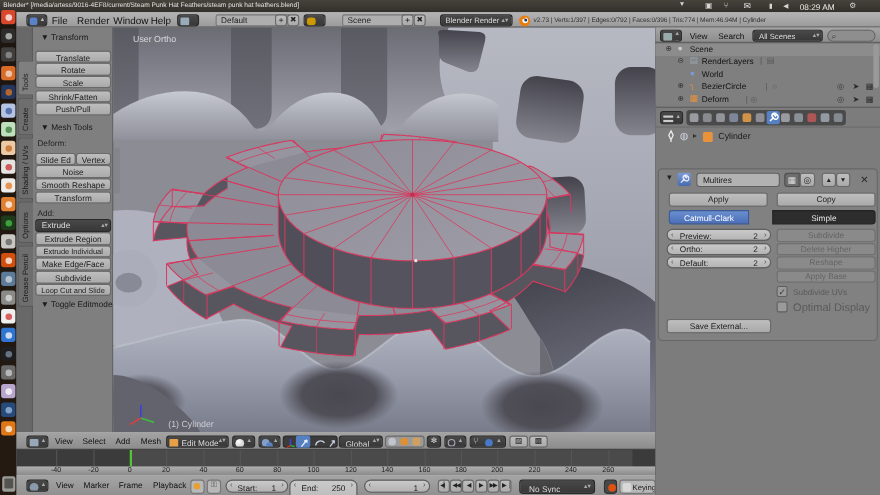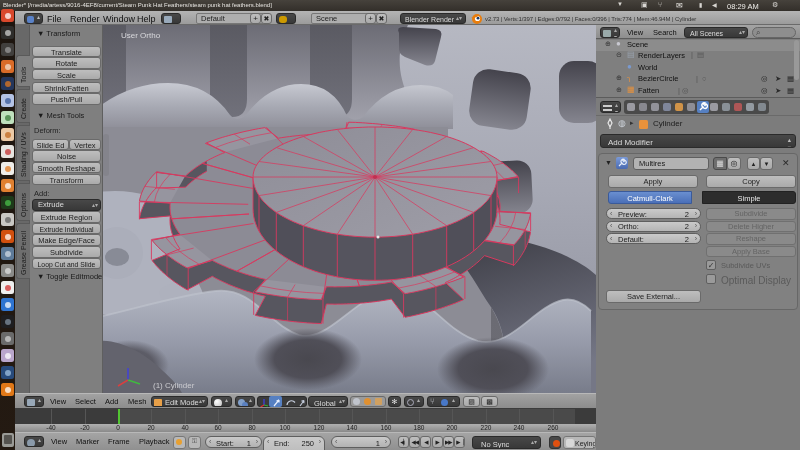--- a/index.html
+++ b/index.html
@@ -510,21 +510,21 @@
 <div class="txt" style="left:20px;top:12px;font-size:7px;color:#333">⊝</div>
 <div class="txt" style="left:31px;top:11px;font-size:8px;color:#9aa4b0">▤</div>
 <div class="txt" style="left:42px;top:12px">RenderLayers</div>
 <div class="txt" style="left:31px;top:22.5px;font-size:8px;color:#7a9ad0">●</div>
 <div class="txt" style="left:42px;top:23.5px">World</div>
 <div class="txt" style="left:20px;top:35px;font-size:7px;color:#333">⊕</div>
 <div class="txt" style="left:31px;top:34px;font-size:8px;color:#e8923c">╮</div>
 <div class="txt" style="left:42px;top:35px">BezierCircle</div>
 <div class="txt" style="left:20px;top:46.5px;font-size:7px;color:#333">⊕</div>
 <div class="txt" style="left:31px;top:45.5px;font-size:8px;color:#e8923c">▦</div>
-<div class="txt" style="left:42px;top:46.5px">Fatten</div>
+<div class="txt" style="left:42px;top:46.5px">Deform</div>
 <div class="txt" style="left:95px;top:11px;color:#555">|&nbsp;&nbsp;▤</div>
 <div class="txt" style="left:100px;top:35px;color:#555">|&nbsp;&nbsp;○</div>
 <div class="txt" style="left:82px;top:46.5px;color:#555">|&nbsp;◎</div>
 <div class="txt" style="left:165px;top:35px;font-size:7.5px;color:#2a2a2a">◎</div>
 <div class="txt" style="left:179px;top:35px;font-size:7.5px;color:#2a2a2a">➤</div>
 <div class="txt" style="left:191px;top:35px;font-size:7.5px;color:#2a2a2a">▦</div>
 <div class="txt" style="left:165px;top:46.5px;font-size:7.5px;color:#2a2a2a">◎</div>
 <div class="txt" style="left:179px;top:46.5px;font-size:7.5px;color:#2a2a2a">➤</div>
 <div class="txt" style="left:191px;top:46.5px;font-size:7.5px;color:#2a2a2a">▦</div>
 <div class="abs" style="right:1px;top:1px;width:5px;height:40px;background:#999;border-radius:3px"></div>
@@ -552,36 +552,35 @@
 <div class="abs" style="left:150.0px;top:4.5px;width:8px;height:8px;background:#a0a8b0;border-radius:2px;opacity:.85"></div>
 <div class="abs" style="left:161.9px;top:4.5px;width:8px;height:8px;background:#8c949c;border-radius:2px;opacity:.85"></div>
 <div class="abs" style="left:0px;top:17px;width:204px;height:1px;background:#6a6a6a"></div>
 <svg class="abs" style="left:8px;top:20px" width="12" height="12">
       <path d="M6,1 L8,5 L6,9 L4,5 Z M6,9 L6,11" stroke="#e8e8e8" stroke-width="1.2" fill="none"></path>
     </svg>
 <div class="txt" style="left:22px;top:20px;font-size:9px;color:#cfd4dc">◍</div>
 <div class="txt" style="left:34px;top:21px;font-size:7px;color:#333">▸</div>
 <div class="abs" style="left:43px;top:21.5px;width:9px;height:9px;background:#e8923c;border-radius:1.5px"></div>
 <div class="txt" style="left:57px;top:21px;font-size:8px;color:#1a1a1a">Cylinder</div>
-<div class="dbtn" style="left:4px;top:36px;width:196px;height:14px;font-size:8px;padding:2.5px 0 0 7px">Add Modifier<span style="position:absolute;right:4px;top:0.5px;font-size:6.5px;color:#bbb">▴<br>▾</span></div>
 <div class="abs" style="left:2px;top:55px;width:200px;height:157px;background:#818181;border:1px solid #676767;border-radius:4px"></div>
 <div class="txt" style="left:9px;top:61px;font-size:7px;color:#222">▼</div>
 <div class="abs" style="left:20px;top:59px;width:12px;height:12px;background:linear-gradient(#7a9ad8,#4a6ab0);border-radius:2px"></div>
 <svg class="abs" style="left:21px;top:60px" width="10" height="10">
       <path d="M2,8 L5,5 M5,5 a2.2,2.2 0 1 0 2.8,-2.8 l-0.9,1.3 -1.3,-1.3 1.3,-0.9 a2.2,2.2 0 0 0 -2.8,2.8 Z" stroke="#e8eef8" stroke-width="1.2" fill="none"></path>
     </svg>
 <div class="abs" style="left:37px;top:58.5px;width:76px;height:13px;background:#b2b2b2;border:1px solid #5f5f5f;border-radius:3px;font-size:7.5px;color:#1a1a1a;padding:1px 0 0 5px">Multires</div>
 <div class="abs" style="left:117px;top:58.5px;width:14px;height:13px;background:#6e6e6e;border:1px solid #4a4a4a;border-radius:3px 0 0 3px;font-size:8px;line-height:12px;text-align:center;color:#ddd">▦</div>
 <div class="btn" style="left:131px;top:58.5px;width:14px;height:13px;font-size:8px;line-height:12px">◎</div>
 <div class="btn" style="left:151px;top:58.5px;width:13px;height:13px;font-size:6px;line-height:12px">▲</div>
 <div class="btn" style="left:164px;top:58.5px;width:13px;height:13px;font-size:6px;line-height:12px">▼</div>
 <div class="txt" style="left:186px;top:60px;font-size:9px;color:#2a2a2a">✕</div>
 <div class="btn" style="left:12px;top:77px;width:90px;height:13px;line-height:12px">Apply</div>
 <div class="btn" style="left:110px;top:77px;width:90px;height:13px;line-height:12px">Copy</div>
-<div class="abs" style="left:12px;top:93px;width:84px;height:13px;background:linear-gradient(#6a8fd0,#4a6fb8);border:1px solid #3a5a9a;border-radius:3px 0 0 3px;color:#fff;font-size:7.5px;text-align:center;line-height:13px">Catmull-Clark</div>
+<div class="abs" style="left:12px;top:93px;width:73px;height:13px;background:linear-gradient(#6a8fd0,#4a6fb8);border:1px solid #3a5a9a;border-radius:3px 0 0 3px;color:#fff;font-size:7.5px;text-align:center;line-height:13px">Catmull-Clark</div>
 <div class="abs" style="left:106px;top:93px;width:94px;height:13px;background:#2d2d2d;border:1px solid #222;border-radius:0 3px 3px 0;color:#e8e8e8;font-size:7.5px;text-align:center;line-height:13px">Simple</div>
 <div class="slider" style="left:10px;top:110.0px;width:95px;height:11px">
       <span style="position:absolute;left:3px;top:0.5px;color:#555;font-size:7px">‹</span>
       <span style="position:absolute;left:11px;top:0.5px">Preview:</span>
       <span style="position:absolute;right:11px;top:0.5px">2</span>
       <span style="position:absolute;right:3px;top:0.5px;color:#555;font-size:7px">›</span>
     </div>
 <div class="slider" style="left:10px;top:122.6px;width:95px;height:11px">
       <span style="position:absolute;left:3px;top:0.5px;color:#555;font-size:7px">‹</span>
       <span style="position:absolute;left:11px;top:0.5px">Ortho:</span>

